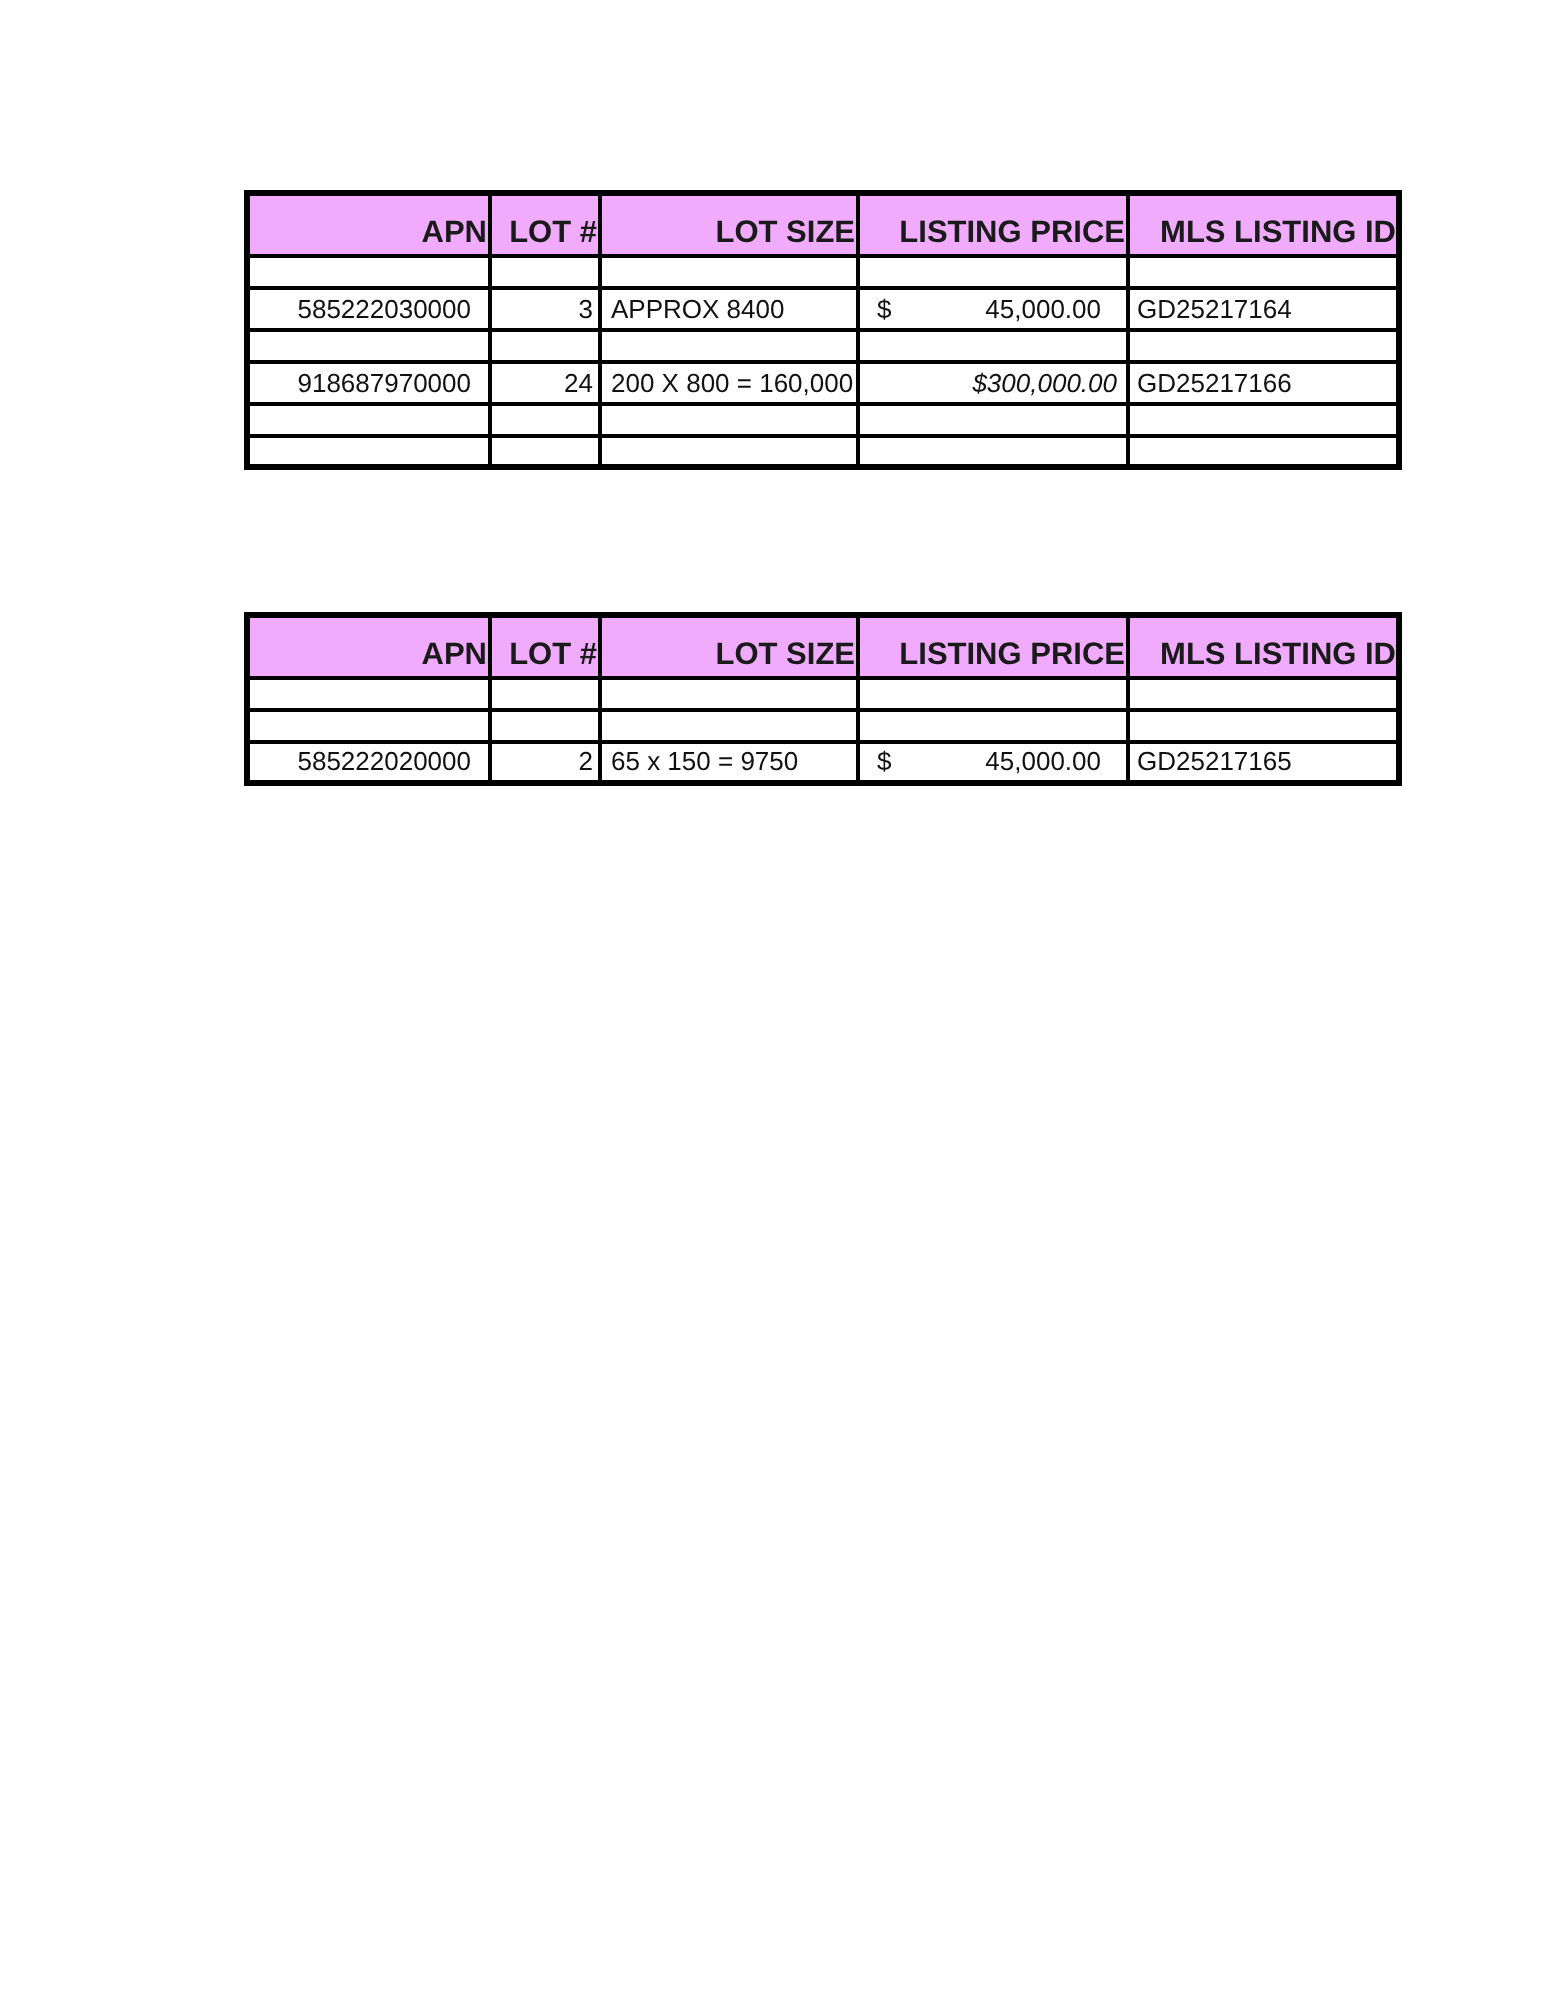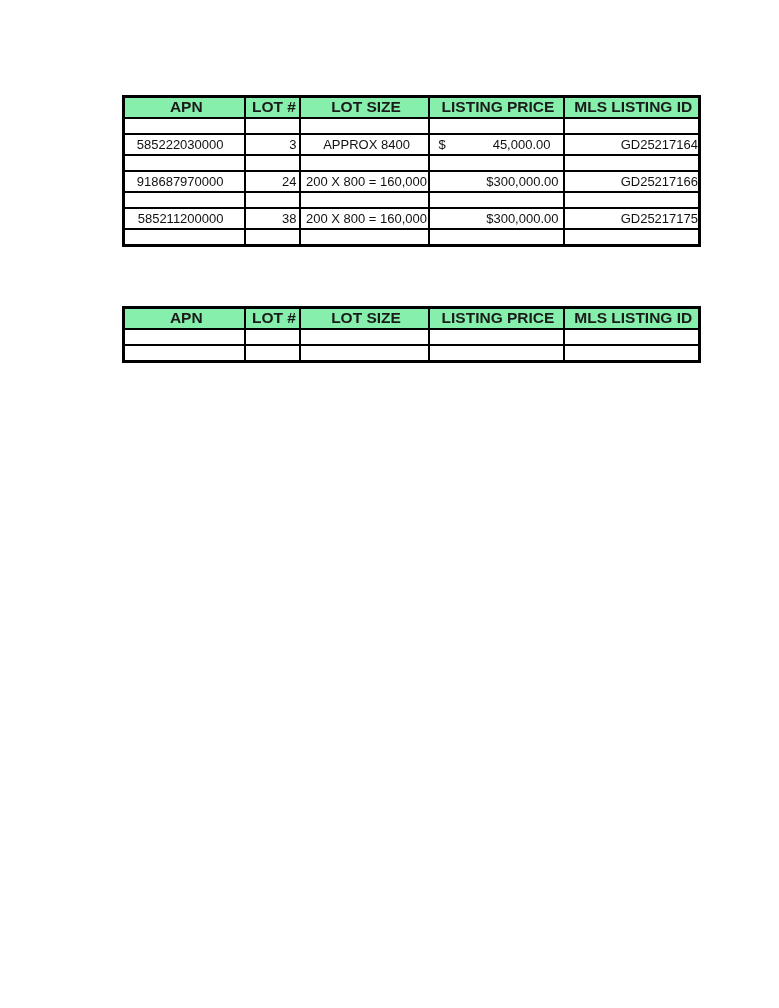--- a/index.html
+++ b/index.html
@@ -15,42 +15,42 @@
     table-layout:fixed;
     border:3px solid #000000;
   }
   .sheet th, .sheet td {
     border:2px solid #000000;
     overflow:hidden;
     white-space:nowrap;
     vertical-align:bottom;
   }
   tr.hdr th {
-    height:21px;
-    background:#86efac;
+    height:31px;
+    background:#f0abfc;
     font-size:15.5px;
     font-weight:bold;
-    text-align:center;
+    text-align:right;
     padding:0 0 1px 4px;
     color:#1a1a1a;
   }
   tr.sp td { height:16px; }
   tr.data td {
     height:21px;
     font-size:13px;
     padding-bottom:2px;
   }
-  td.apn  { text-align:right; padding-right:20px; }
+  td.apn  { text-align:right; padding-right:8px; }
   td.lot  { text-align:right; padding-right:2px; }
-  td.size { text-align:center;  padding-left:5px; }
-  td.mls  { text-align:right;  padding-left:4px; }
+  td.size { text-align:left;  padding-left:5px; }
+  td.mls  { text-align:left;  padding-left:4px; }
   td.price { position:relative; text-align:right; }
   td.price .cur { position:absolute; left:9px; bottom:2px; }
   td.price.acct  { padding-right:12px; }
-  td.price.plain { padding-right:4px; }
+  td.price.plain { padding-right:4px;font-style:italic; }
   #table-1 { left:122px; top:95px; }
   #table-2 { left:122px; top:306px; }
   col.c-apn  { width:121px; }
   col.c-lot  { width:55px; }
   col.c-size { width:129px; }
   col.c-price{ width:135px; }
   col.c-mls  { width:136px; }
 </style>
 </head>
 <body>
@@ -103,27 +103,20 @@
         <td class="price plain"><span class="cur"></span><span class="amt">$300,000.00</span></td>
         <td class="mls">GD25217166</td>
       </tr>
       <tr class="sp">
         <td></td>
           <td></td>
           <td></td>
           <td></td>
           <td></td>
       </tr>
-      <tr class="data">
-        <td class="apn">585211200000</td>
-        <td class="lot">38</td>
-        <td class="size">200 X 800 = 160,000</td>
-        <td class="price plain"><span class="cur"></span><span class="amt">$300,000.00</span></td>
-        <td class="mls">GD25217175</td>
-      </tr>
       <tr class="sp">
         <td></td>
           <td></td>
           <td></td>
           <td></td>
           <td></td>
       </tr>
     </tbody>
   </table>
 
@@ -152,16 +145,23 @@
           <td></td>
           <td></td>
       </tr>
       <tr class="sp">
         <td></td>
           <td></td>
           <td></td>
           <td></td>
           <td></td>
       </tr>
+      <tr class="data">
+        <td class="apn">585222020000</td>
+        <td class="lot">2</td>
+        <td class="size">65 x 150 = 9750</td>
+        <td class="price acct"><span class="cur">$</span><span class="amt">45,000.00</span></td>
+        <td class="mls">GD25217165</td>
+      </tr>
     </tbody>
   </table>
 
 </div>
 
 </body></html>

